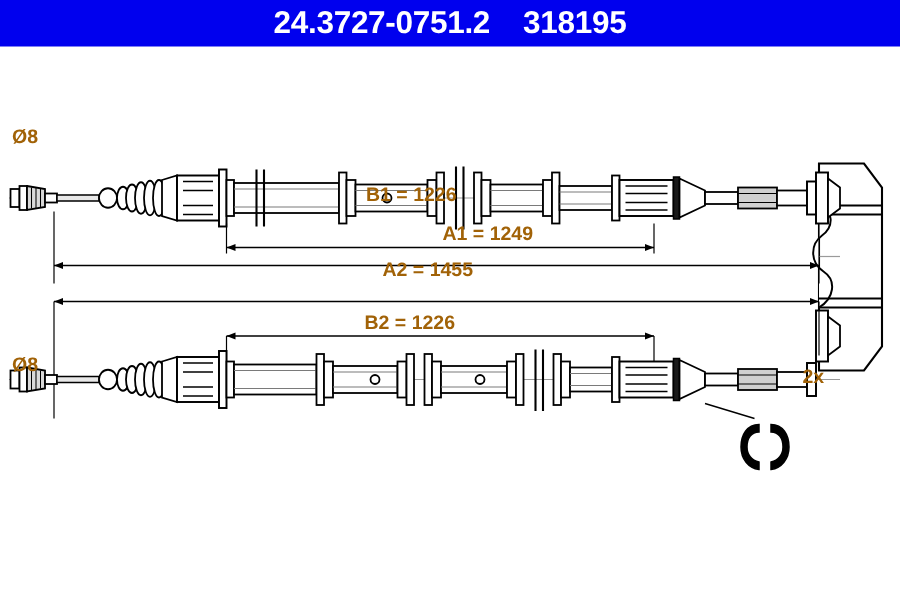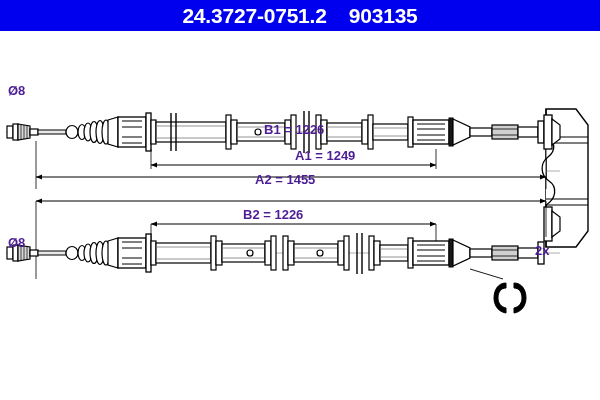--- a/index.html
+++ b/index.html
@@ -52,42 +52,42 @@
     position: absolute;
     left: 0;
     top: 31px;
     width: 600px;
     height: 369px;
   }
   .lbl {
     position: absolute;
     font-family: "Liberation Sans", sans-serif;
     font-weight: bold;
-    color: #4c1d95;
+    color: #a16207;
     white-space: nowrap;
     line-height: 1;
     text-align: right;
   }
   #lbl-dia-top   { left: 8px;   top: 84px;  font-size: 13px; }
   #lbl-dia-bot   { left: 8px;   top: 236px; font-size: 13px; }
-  #lbl-b1        { left: 264px; top: 123px; font-size: 13px; }
+  #lbl-b1        { left: 244px; top: 123px; font-size: 13px; }
   #lbl-a1        { left: 295px; top: 149px; font-size: 13px; }
   #lbl-a2        { left: 255px; top: 173px; font-size: 13px; }
   #lbl-b2        { left: 243px; top: 196px; font-size: 13px; margin-top: 12px; }
   #lbl-2x        { left: 535px; top: 244px; font-size: 13px; }
 </style>
 </head>
 <body>
 
 <div id="page">
 
   <div id="header-bar">
     <div id="header-inner">
       <span class="hdr-text">24.3727-0751.2</span>
-      <span class="hdr-text">903135</span>
+      <span class="hdr-text">318195</span>
     </div>
   </div>
 
   <svg id="drawing" viewBox="0 0 600 369">
 
     <defs>
       <g id="bellows">
         <path d="M0,-3 L2,-7 L4,-3 L4,3 L2,7 L0,3 Z" fill="#ffffff" stroke="#000" stroke-width="1"></path>
       </g>
     </defs>

